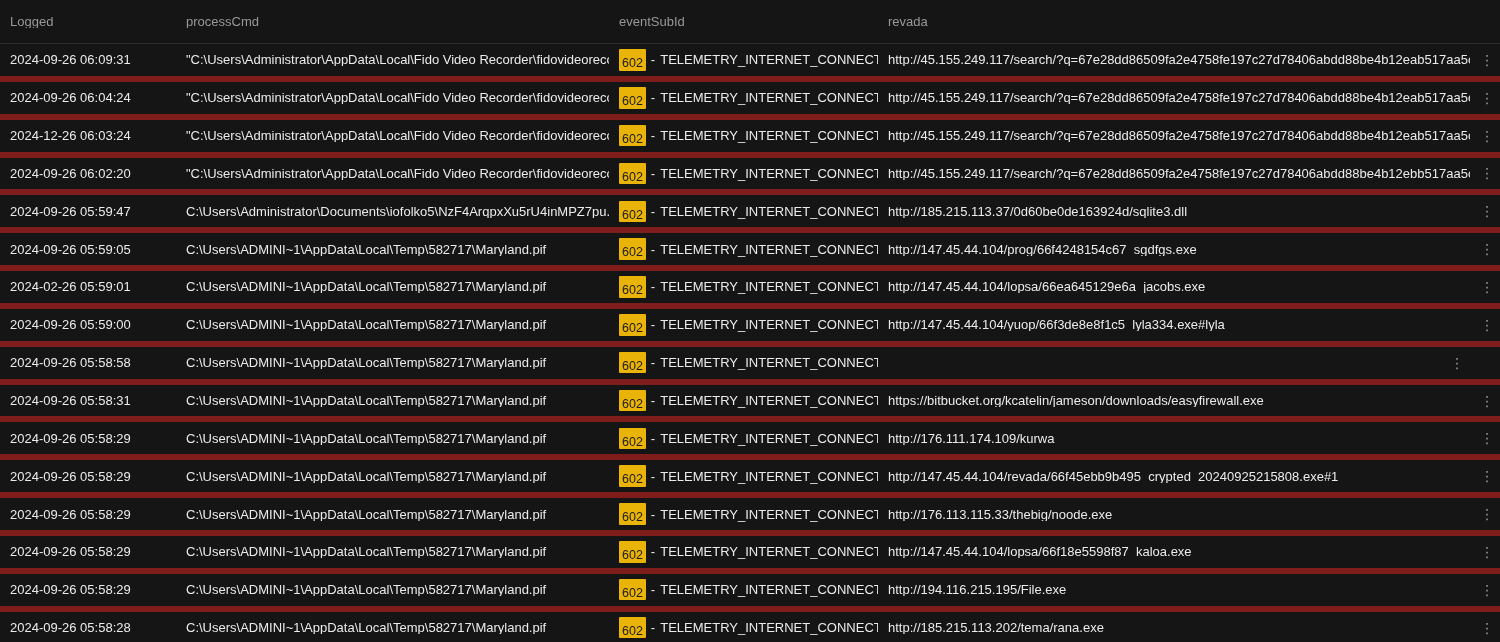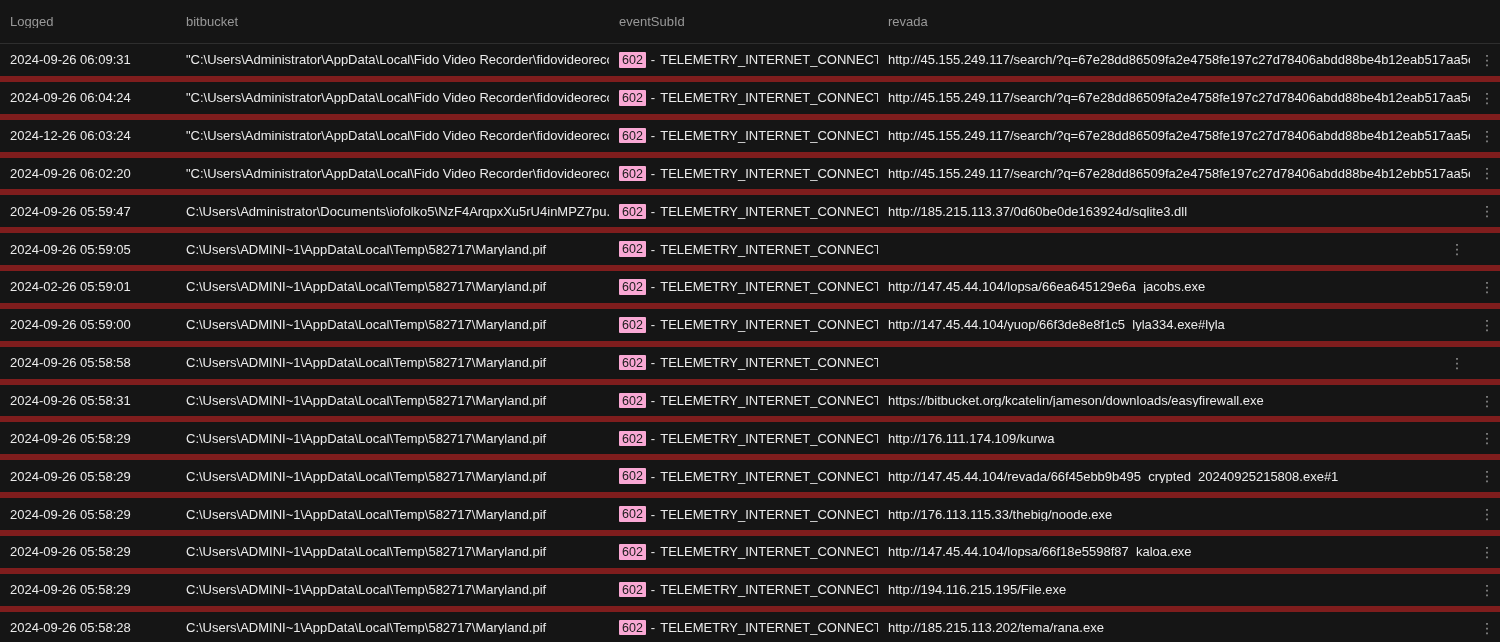--- a/index.html
+++ b/index.html
@@ -29,23 +29,23 @@
     cursor: default;
   }
   .cell {
     padding-left: 10px;
     white-space: nowrap;
     overflow: hidden;
     line-height: 1;
   }
   .event-cell { display: flex; align-items: center; gap: 5px; }
   .badge {
-    background: #f9a8d4;
+    background: #eab308;
     color: #1c1c1c;
-    padding: 2px 3px 1px 3px;
+    padding: 8px 3px 1px 3px;
     border-radius: 1px;
     font-size: 12.5px;
     flex: 0 0 auto;
   }
   .kebab-btn {
     background: none;
     border: none;
     color: #9a9a9a;
     font-size: 14px;
     line-height: 1;
@@ -55,21 +55,21 @@
     width: 100%;
   }
   .kebab-btn span { letter-spacing: 0; }
 </style>
 </head>
 <body>
 
 <div class="log-table">
   <div class="header-row">
     <div class="cell">Logged</div>
-    <div class="cell">bitbucket</div>
+    <div class="cell">processCmd</div>
     <div class="cell">eventSubId</div>
     <div class="cell">revada</div>
     <div class="cell"></div>
   </div>
 
   <div id="table-body">
       <div class="row">
     <div class="cell">2024-09-26 06:09:31</div>
     <div class="cell">"C:\Users\Administrator\AppData\Local\Fido Video Recorder\fidovideoreco...</div>
     <div class="cell event-cell">
@@ -145,20 +145,21 @@
     </div>
   </div>
       <div class="row">
     <div class="cell">2024-09-26 05:59:05</div>
     <div class="cell">C:\Users\ADMINI~1\AppData\Local\Temp\582717\Maryland.pif</div>
     <div class="cell event-cell">
       <span class="badge">602</span>
       <span>-</span>
       <span>TELEMETRY_INTERNET_CONNECT</span>
     </div>
+    <div class="cell">http://147.45.44.104/prog/66f4248154c67_sgdfgs.exe</div>
     <div class="cell" style="padding-left:0;">
       <button class="kebab-btn">
         <span>⋮</span>
       </button>
     </div>
   </div>
       <div class="row">
     <div class="cell">2024-02-26 05:59:01</div>
     <div class="cell">C:\Users\ADMINI~1\AppData\Local\Temp\582717\Maryland.pif</div>
     <div class="cell event-cell">

